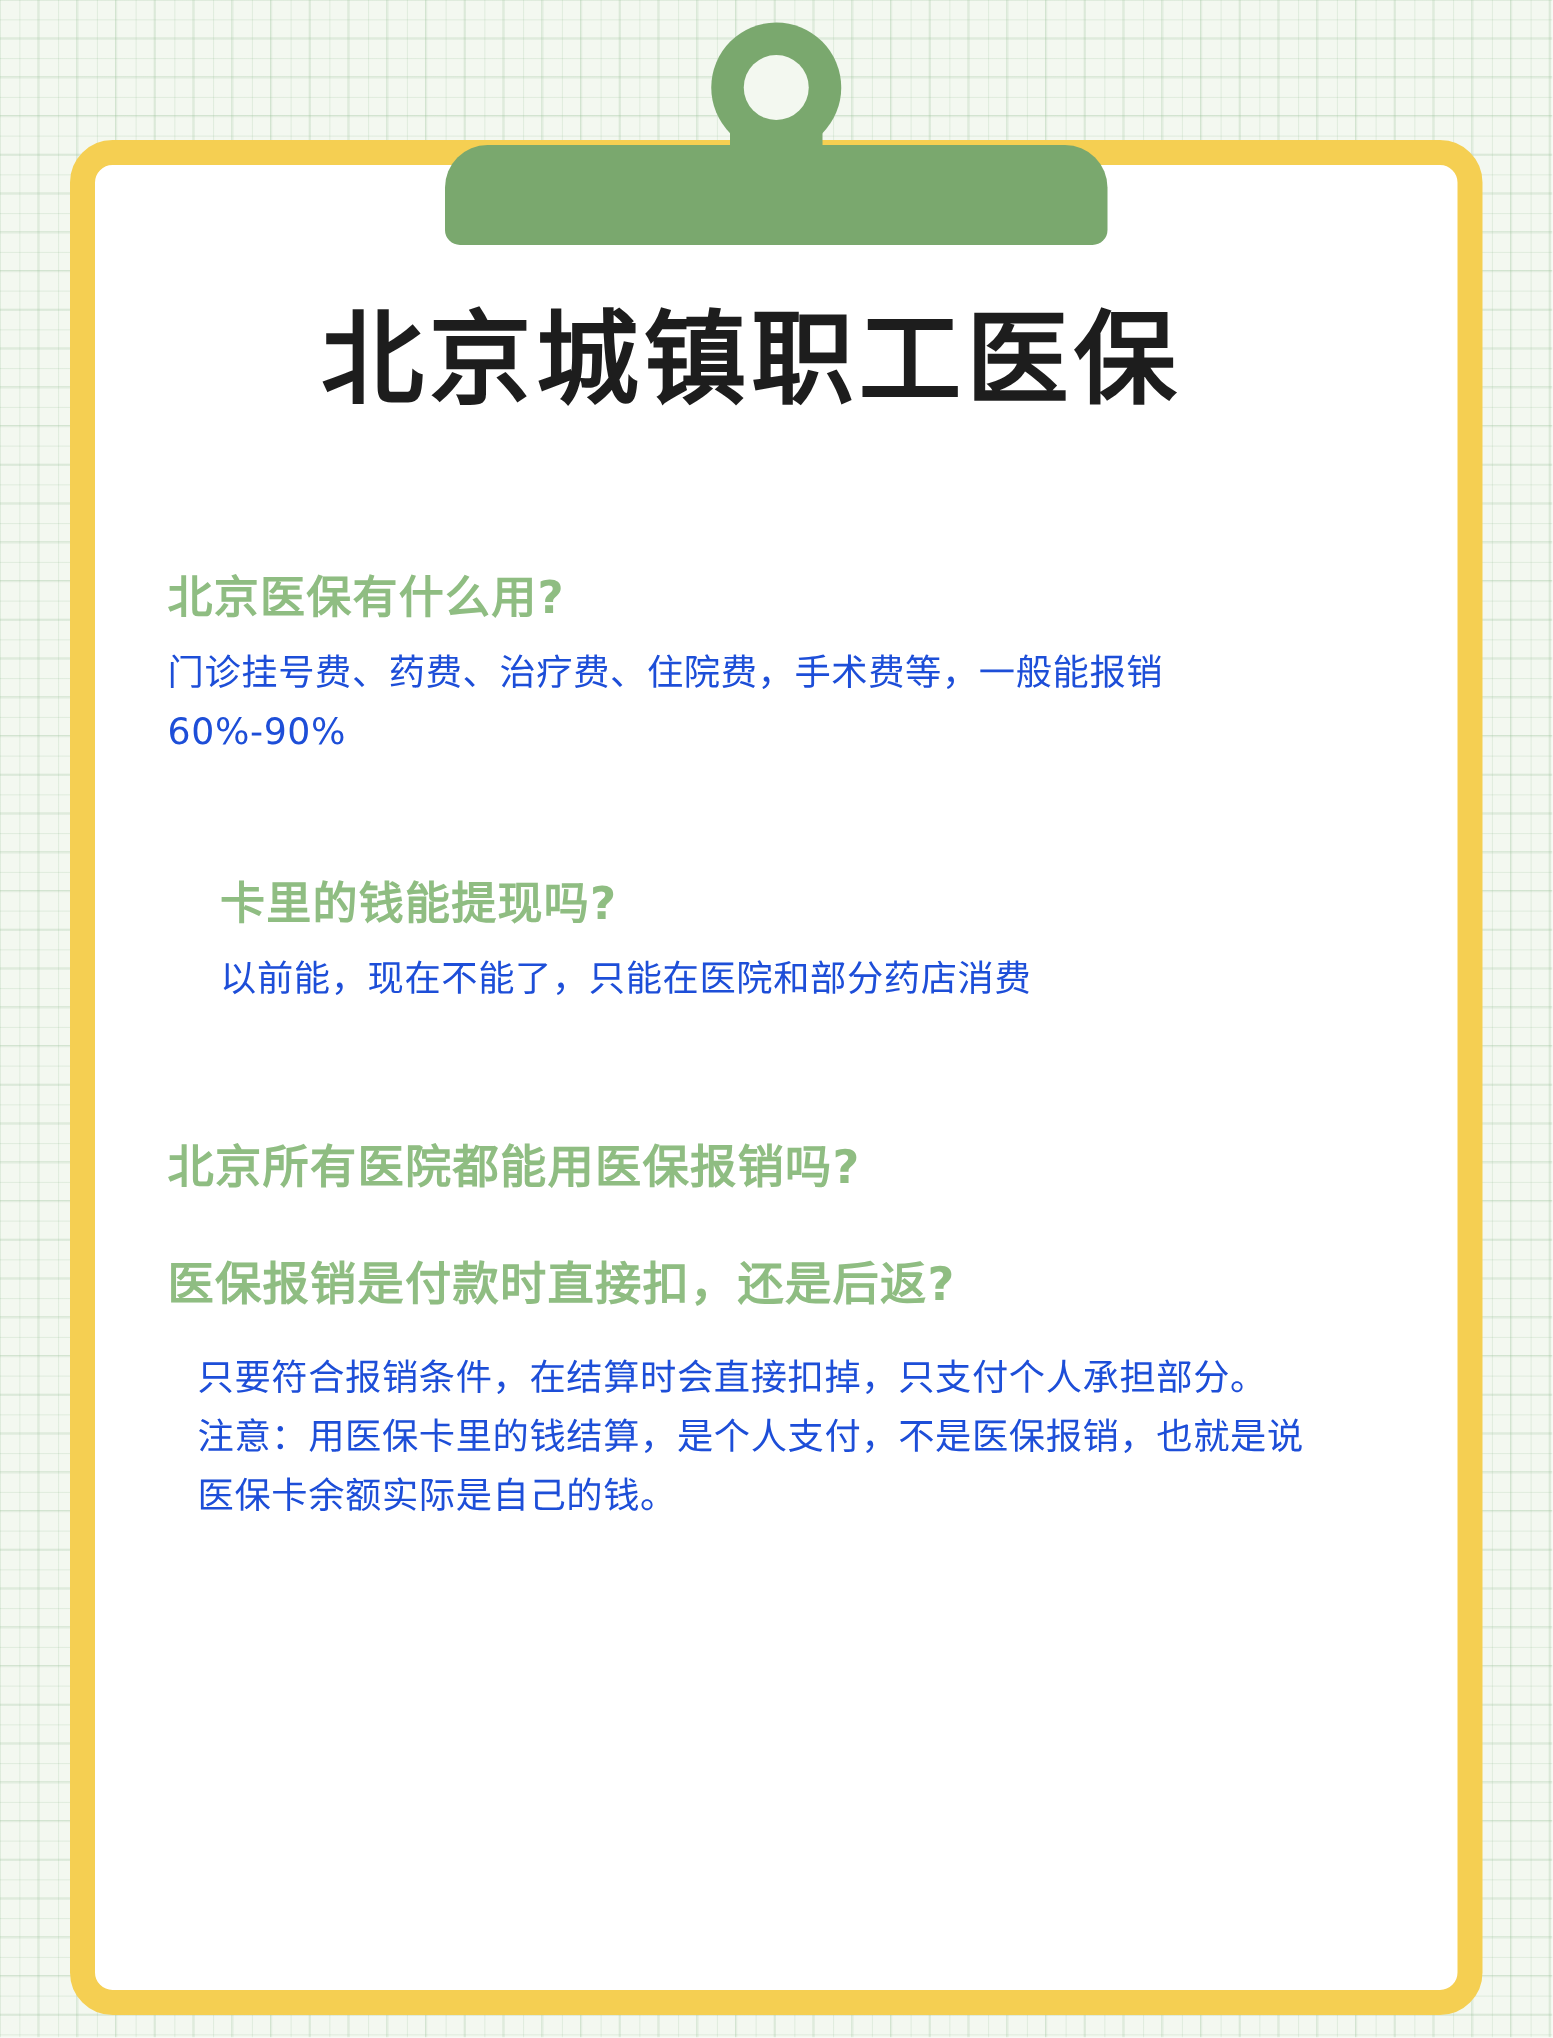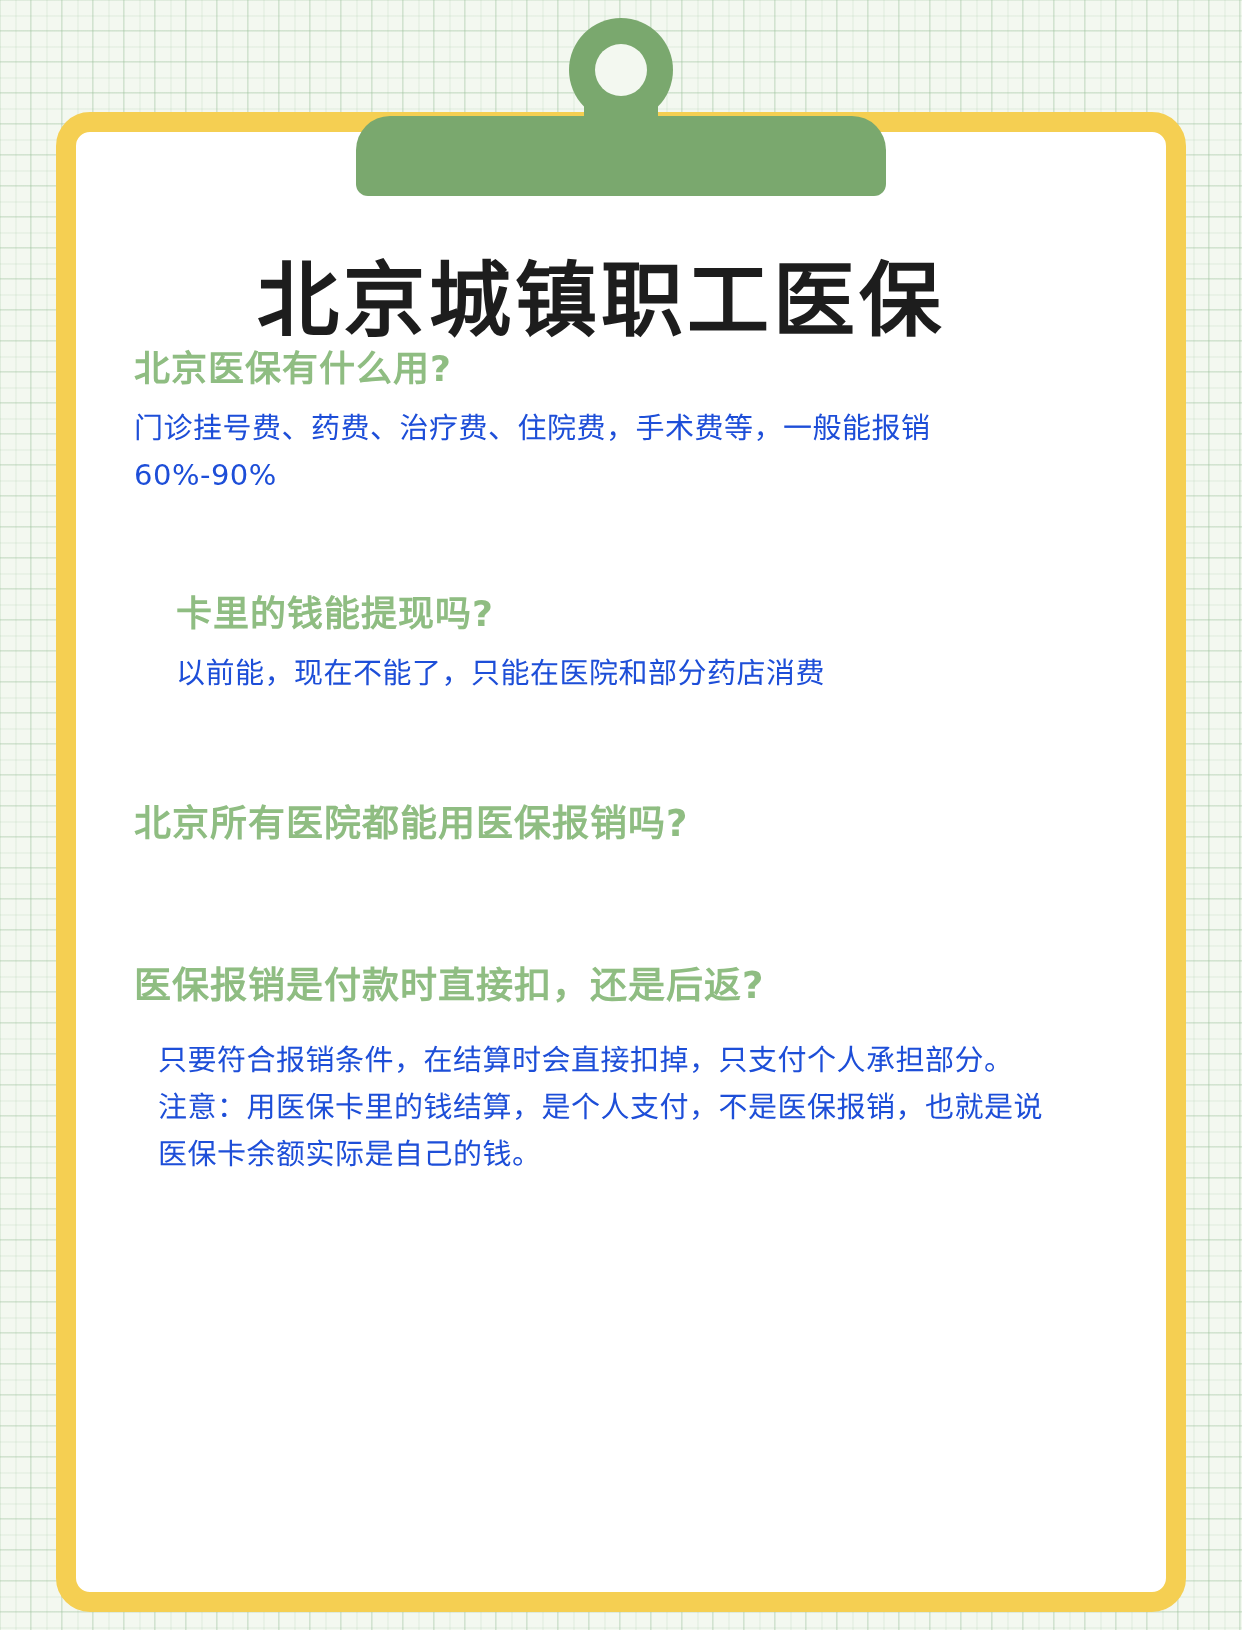--- a/index.html
+++ b/index.html
@@ -102,21 +102,21 @@
     border: 20px solid #f5cf52;
     border-radius: 34px;
     box-sizing: border-box;
     background: #ffffff;
     z-index: 2;
   }
   
   .sheet {
     position: absolute;
     left: 86px;
-    top: 146px;
+    top: 134px;
     width: 1030px;
     height: 1440px;
     background: #ffffff;
     border-radius: 10px;
     z-index: 3;
     box-sizing: border-box;
     padding: 0 44px;
   }
 
   .title {
@@ -156,26 +156,26 @@
     letter-spacing: 0.5px;
     font-family: "DejaVu Sans", "Liberation Sans", sans-serif;
   }
   .qa-answer .indent {
     display: block;
     padding-left: 12px;
     font-family: Liberation Mono, monospace;
   }
 
   
-  .qa-block.b0 { }
+  .qa-block.b0 { margin-top: 122px; }
   .qa-block.b1 { margin-top: 92px; margin-left: 42px; }
   .qa-block.b2 { margin-top: 104px; }
   .qa-block.b2 .qa-question { font-size: 37px; }
   .qa-block.b2 .qa-answer { padding-left: 12px; }
-  .qa-block.b3 { margin-top: 116px; }
+  .qa-block.b3 { margin-top: 48px; }
   .qa-block.b3 .qa-question { font-size: 37px; margin-bottom: 30px; }
   .qa-block.b3 .qa-answer { padding-left: 12px; }
 </style>
 </head>
 <body>
 
 <div class="grid-bg"></div>
 
 <div class="clamp-wrap">
   <div class="clamp">

